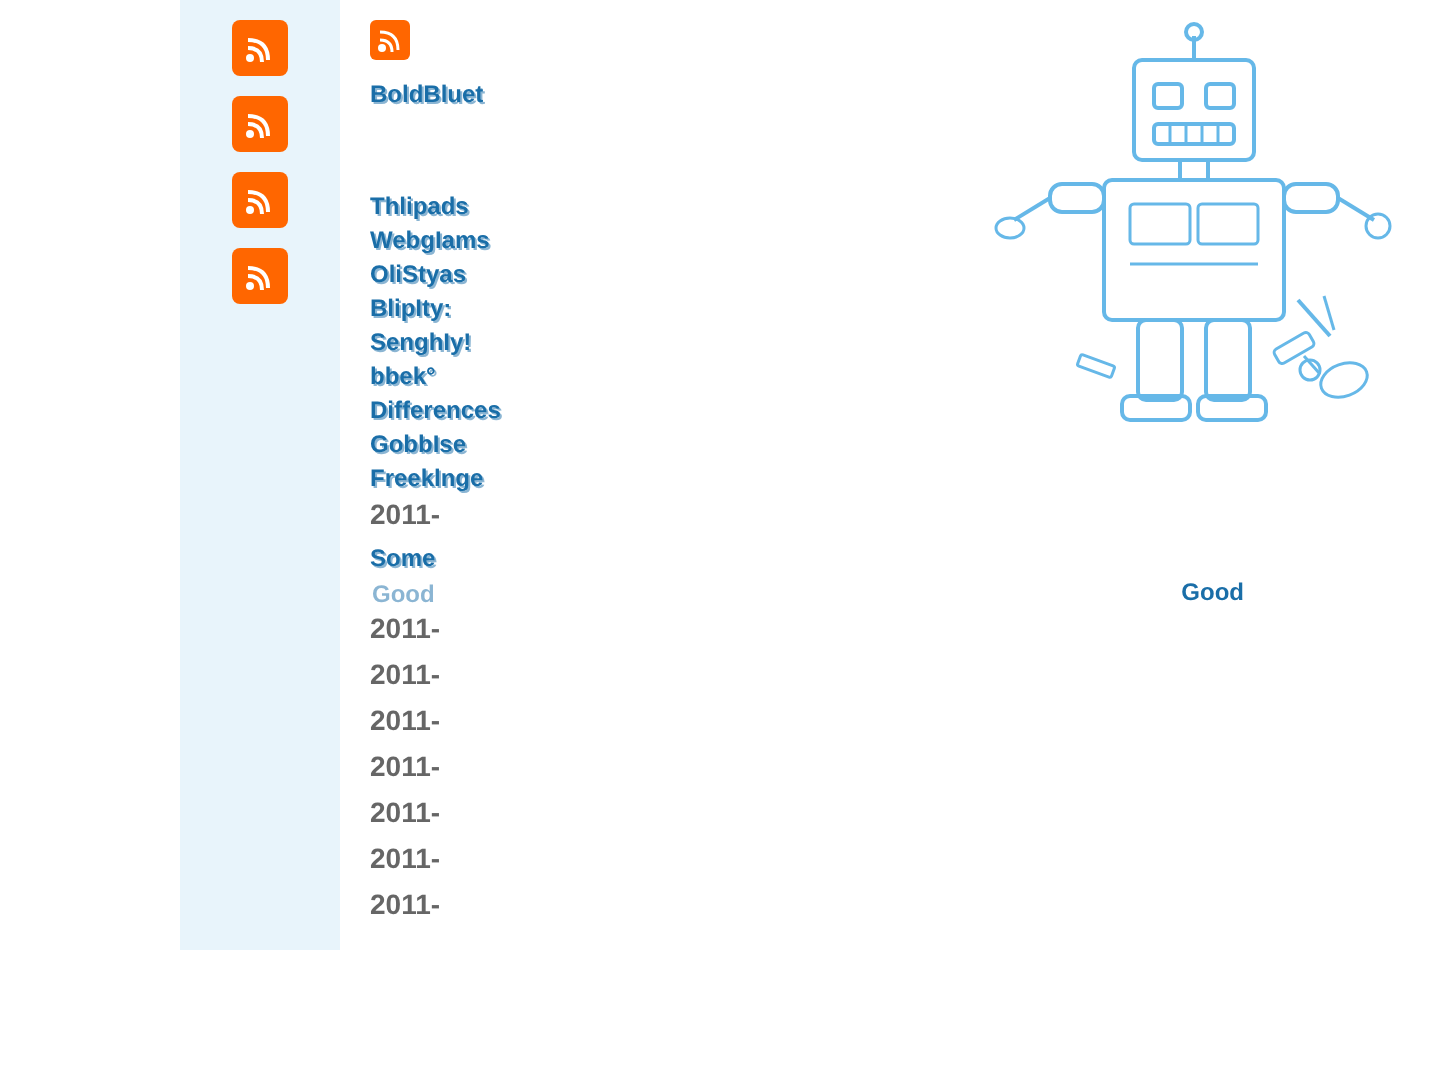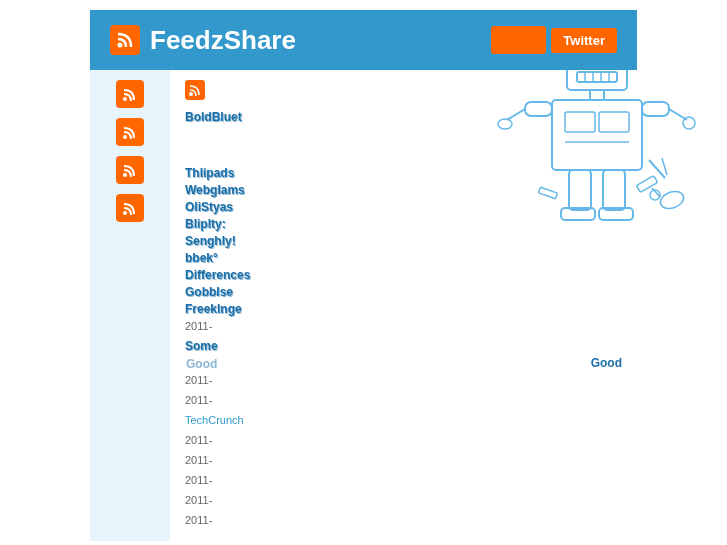--- a/index.html
+++ b/index.html
@@ -116,21 +116,22 @@
     .feed-item {
       margin-bottom: 2px;
       line-height: 1.5;
     }
     .feed-item-url {
       color: #3399cc;
       font-size: 11px;
     }
     .feed-date {
       color: #666;
-      font-size: 11px;
+      font-size: 14px;
+      font-weight: bold;
     }
 
     
     .robot-area {
       position: absolute;
       right: 30px;
       top: 10px;
       width: 200px;
       height: 250px;
     }
@@ -207,36 +208,20 @@
       <circle cx="158" cy="175" r="5" stroke="#66b8e8" stroke-width="1.5" fill="none"></circle>
       <rect x="42" y="170" width="18" height="6" rx="1" stroke="#66b8e8" stroke-width="1.5" fill="none" transform="rotate(20 51 173)"></rect>
       <line x1="152" y1="140" x2="168" y2="158" stroke="#66b8e8" stroke-width="2"></line>
       <line x1="165" y1="138" x2="170" y2="155" stroke="#66b8e8" stroke-width="1.5"></line>
 
       <ellipse cx="175" cy="180" rx="12" ry="8" stroke="#66b8e8" stroke-width="1.5" fill="none" transform="rotate(-20 175 180)"></ellipse>
       <line x1="163" y1="177" x2="155" y2="168" stroke="#66b8e8" stroke-width="1.5"></line>
     </svg>
   </div>
 
-  <div class="header">
-    <div class="header-left">
-      <div class="rss-logo">
-        <svg width="18" height="18" viewBox="0 0 18 18">
-          <circle cx="4" cy="14" r="2.5" fill="white"></circle>
-          <path d="M2 8 Q10 8 10 16" stroke="white" stroke-width="2.5" fill="none"></path>
-          <path d="M2 3 Q15 3 15 16" stroke="white" stroke-width="2.5" fill="none"></path>
-        </svg>
-      </div>
-      <span class="site-title">FeedzShare</span>
-    </div>
-    <div class="header-nav">
-      <div class="nav-orange-box"></div>
-      <button class="twitter-btn">Twitter</button>
-    </div>
-  </div>
 
   <div class="content-area">
 
     <div class="sidebar">
       <div class="sidebar-rss-icon">
         <svg width="16" height="16" viewBox="0 0 16 16">
           <circle cx="3" cy="13" r="2" fill="white"></circle>
           <path d="M2 8 Q9 8 9 15" stroke="white" stroke-width="2" fill="none"></path>
           <path d="M2 4 Q12 4 12 14" stroke="white" stroke-width="2" fill="none"></path>
         </svg>
@@ -366,23 +351,20 @@
           </div>
         </li>
 
         <li class="feed-item">
           <span class="feed-date">2011-</span>
         </li>
         <li class="feed-item">
           <span class="feed-date">2011-</span>
         </li>
 
-        <li class="feed-item">
-          <span class="feed-item-url">TechCrunch</span>
-        </li>
 
 
         <li class="feed-item">
           <span class="feed-date">2011-</span>
         </li>
         <li class="feed-item">
           <span class="feed-date">2011-</span>
         </li>
         <li class="feed-item">
           <span class="feed-date">2011-</span>

